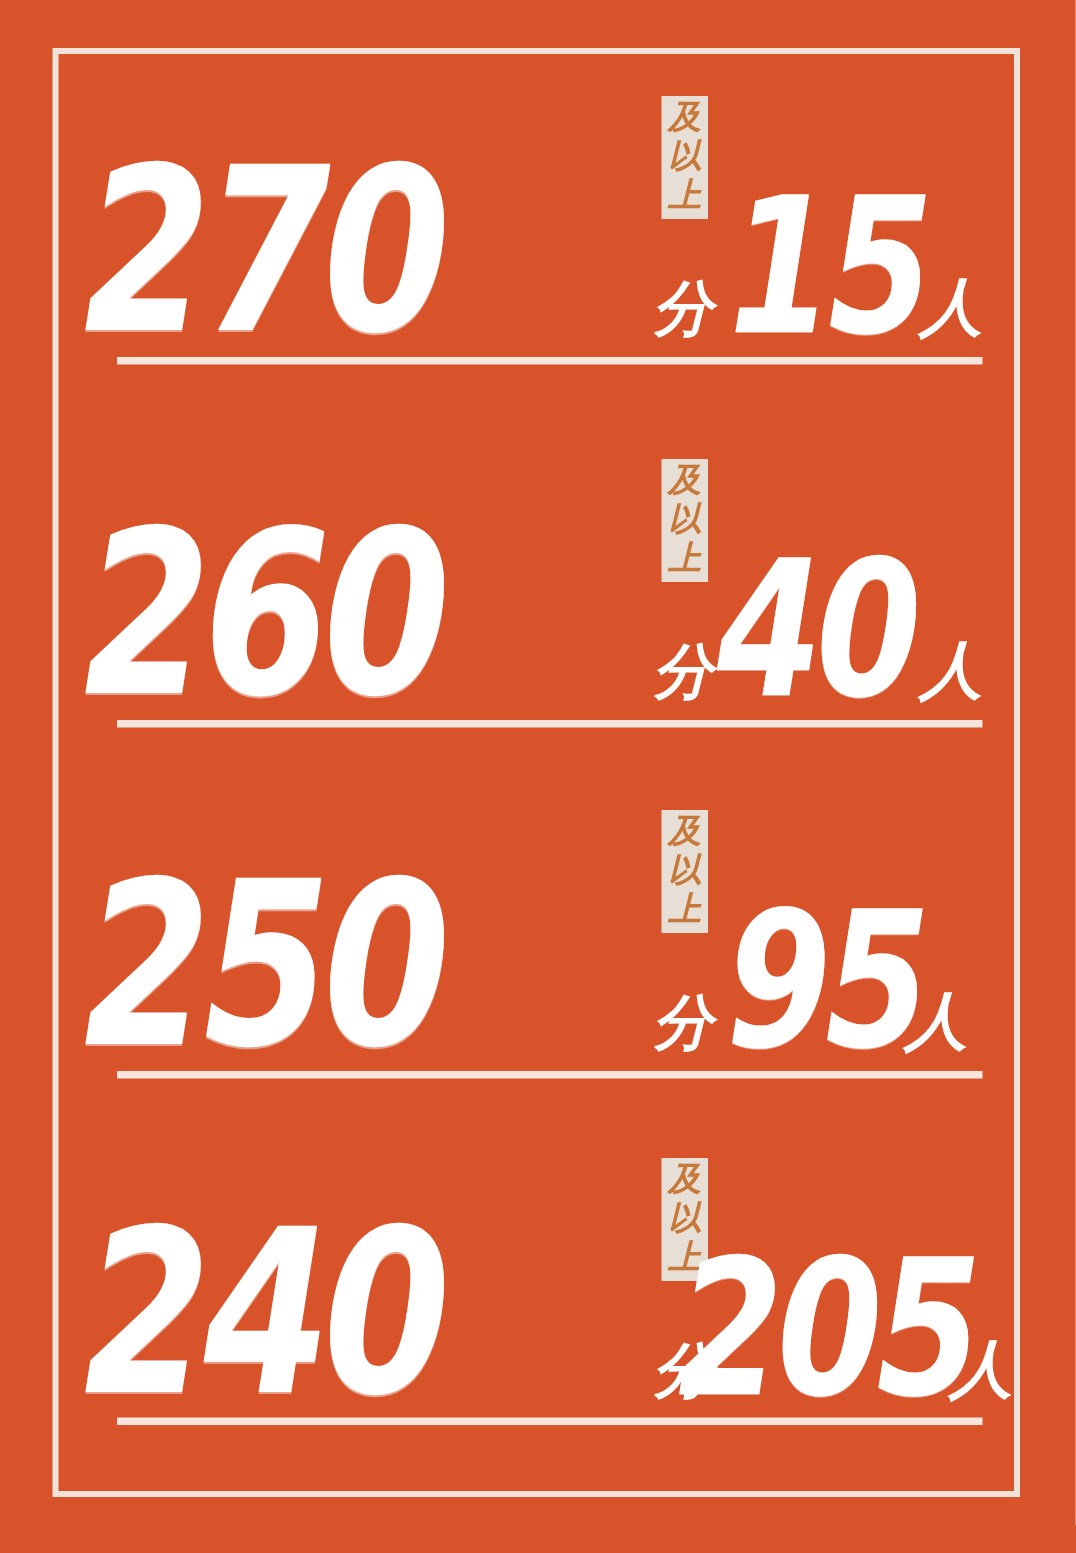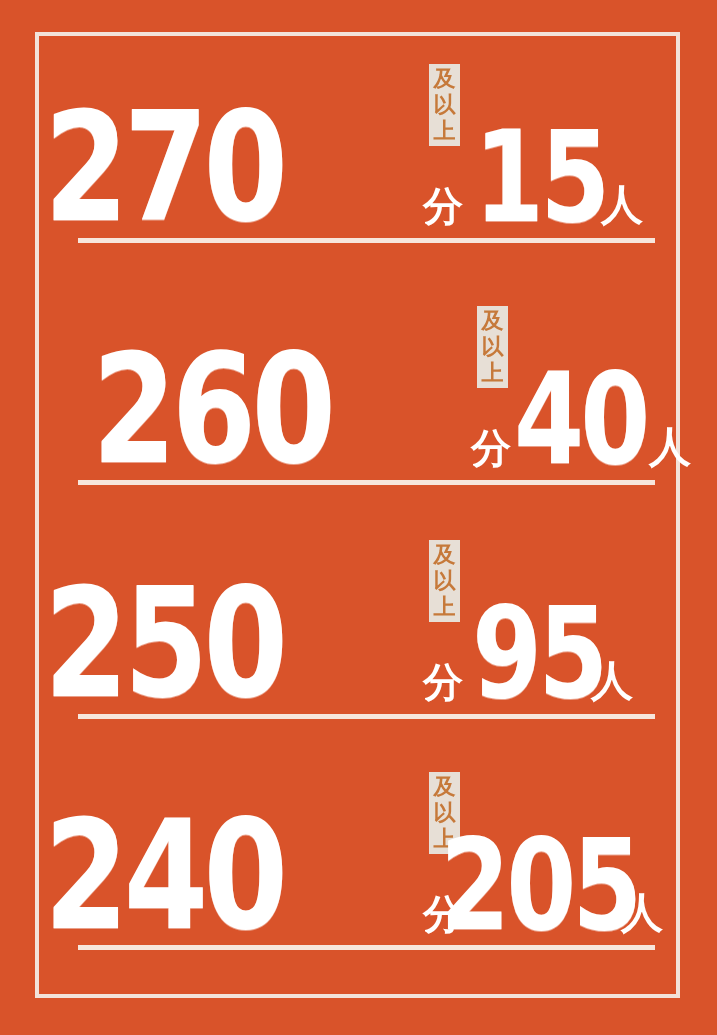--- a/index.html
+++ b/index.html
@@ -36,26 +36,27 @@
   #rows {
     position: absolute;
     left: 0;
     top: 0;
     width: 717px;
     height: 1035px;
   }
 
   .stat-row {
     position: absolute;
-    left: 44px;
+    left: 56px;
     width: 600px;
     height: 176px;
+    font-style: italic;
   }
   .stat-row.r0 { top: 64px; }
-  .stat-row.r1 { top: 306px; margin-left: 48px; }
+  .stat-row.r1 { top: 306px; }
   .stat-row.r2 { top: 540px; }
   .stat-row.r3 { top: 772px; }
 
   
   .divider {
     position: absolute;
     left: 78px;
     width: 577px;
     height: 5px;
     background: #F7E6DC;

